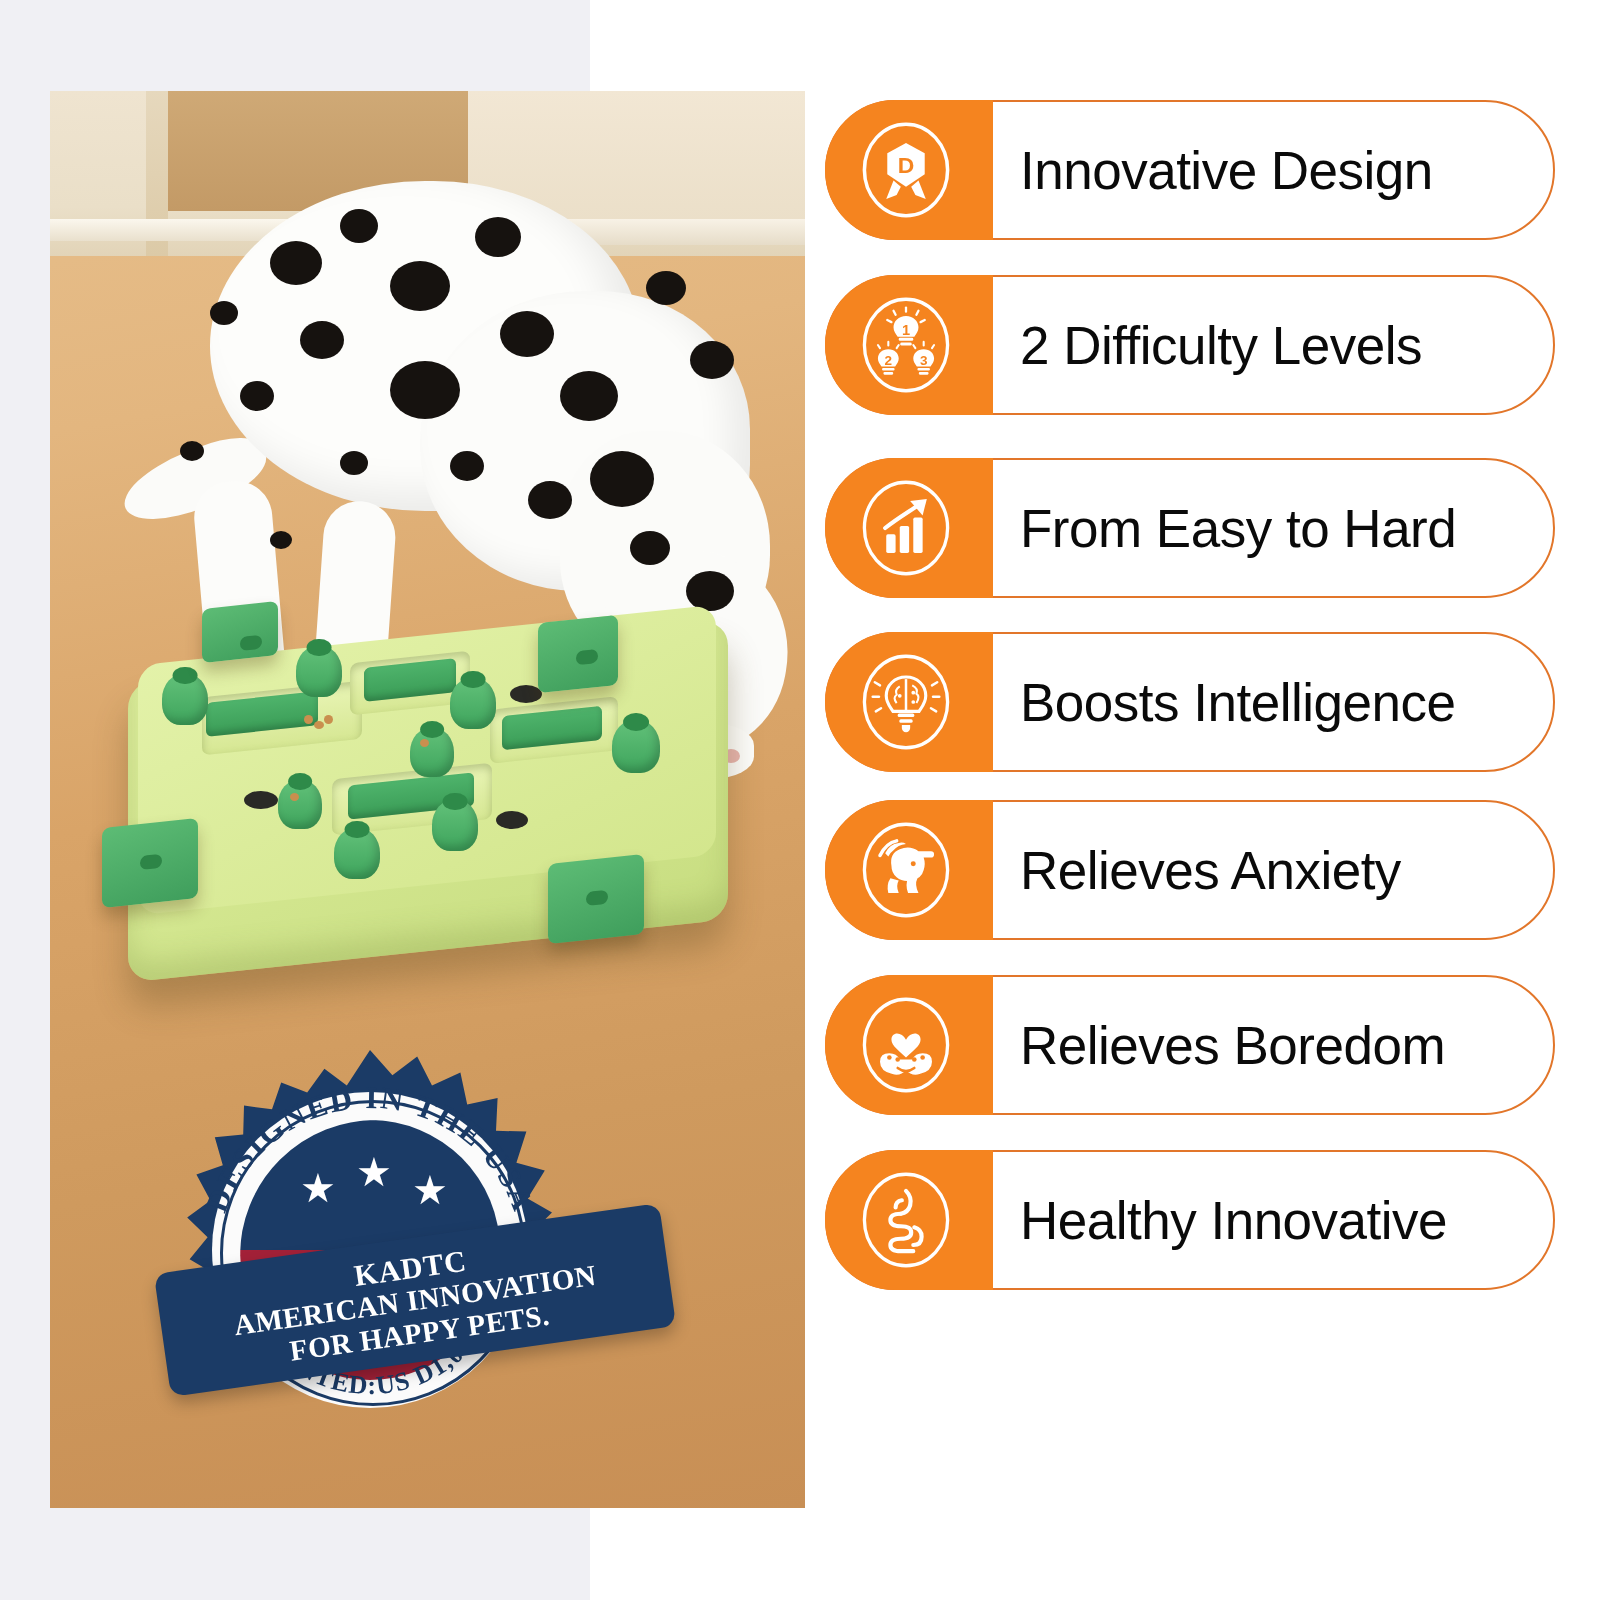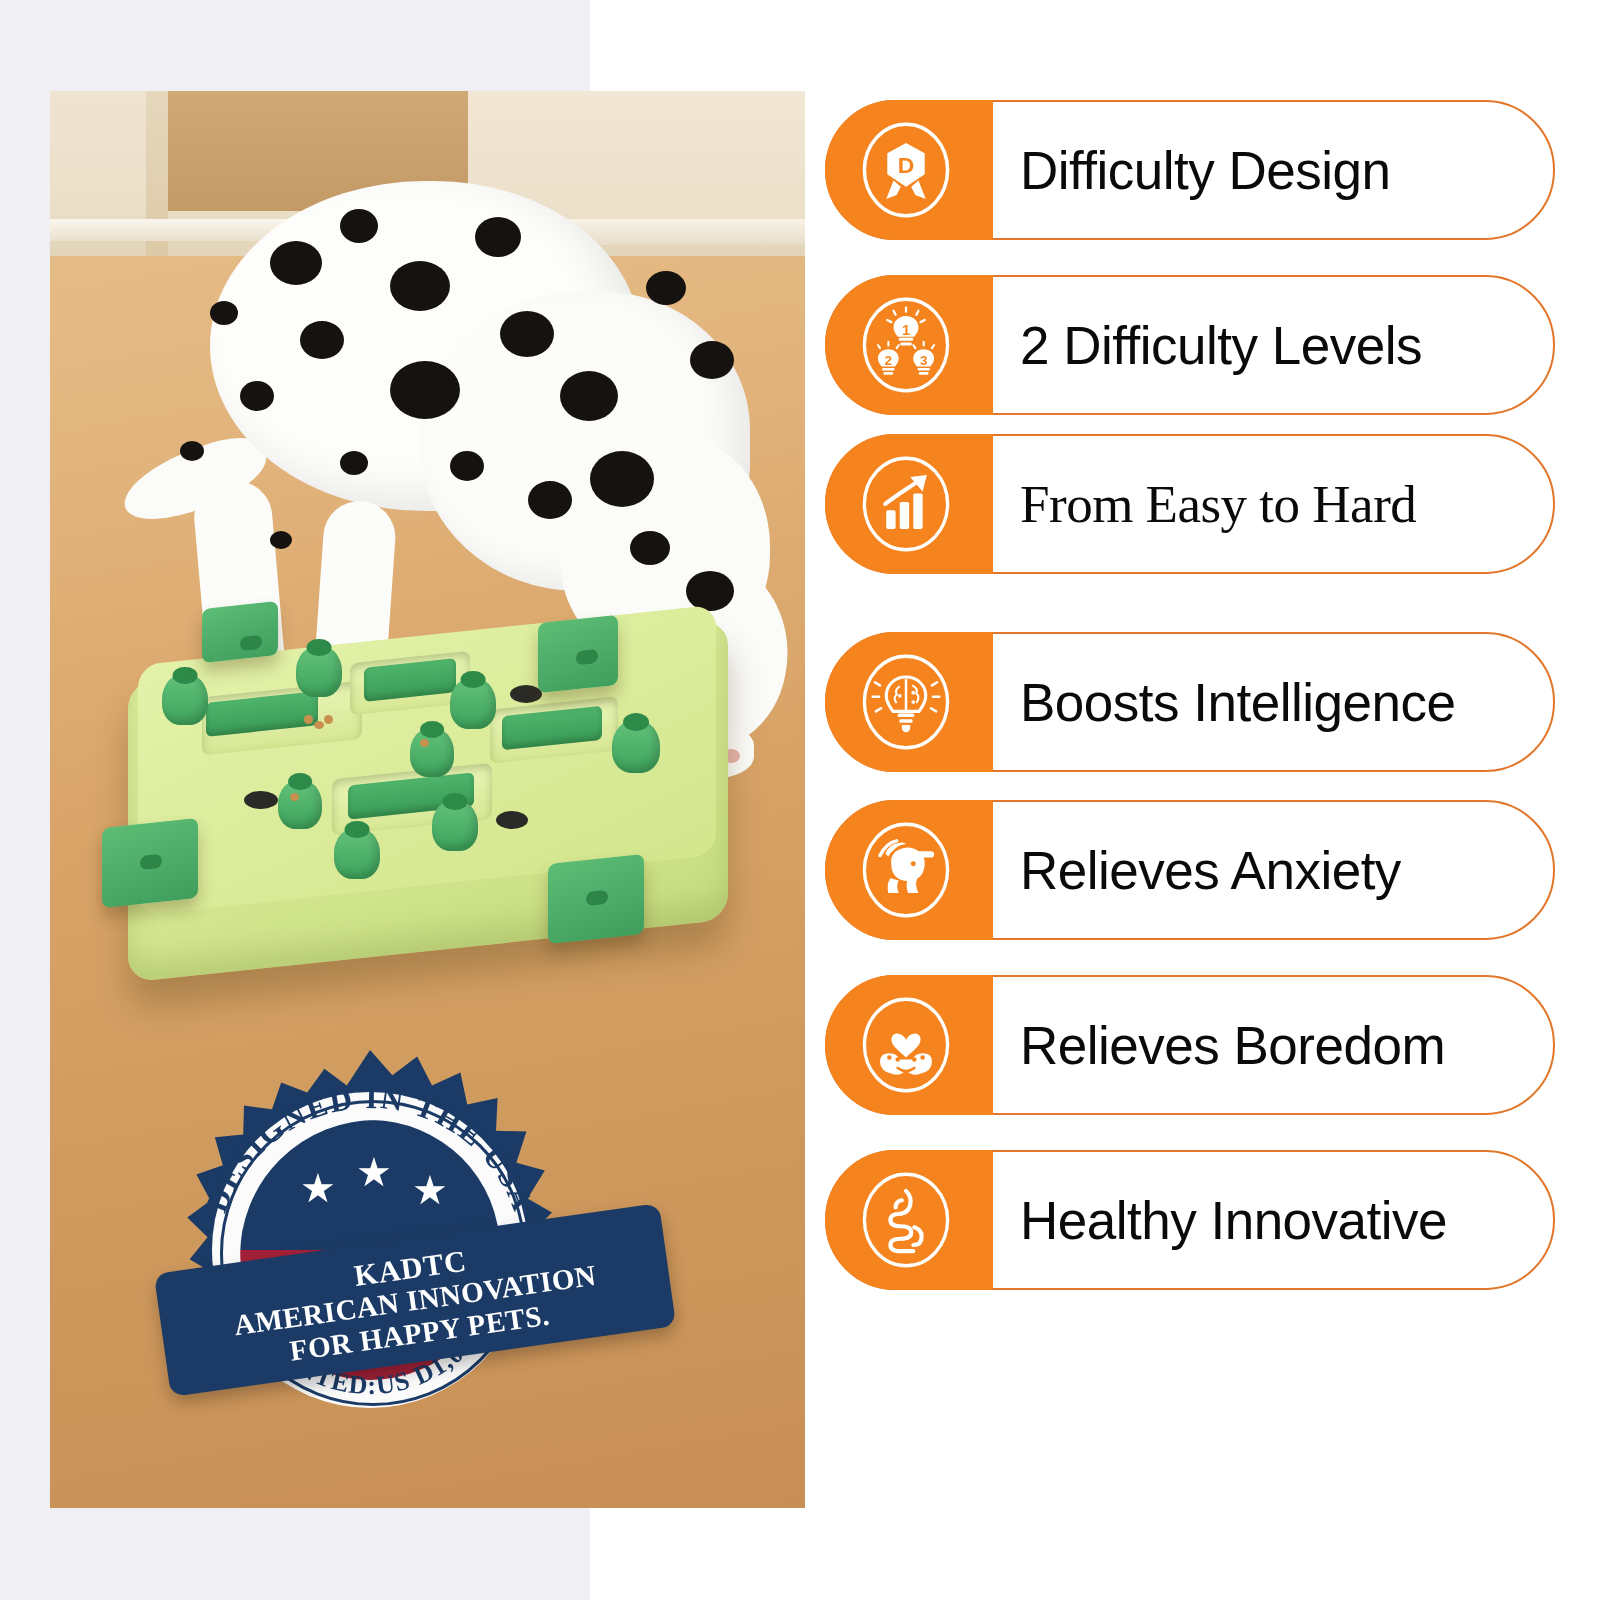--- a/index.html
+++ b/index.html
@@ -396,21 +396,21 @@
       <div class="pill-orange"></div>
       <div class="icon-wrap">
         <svg width="104" height="104" viewBox="0 0 100 100">
           <ellipse cx="50" cy="50" rx="40" ry="44" fill="none" stroke="#fff" stroke-width="3.4"></ellipse>
           <path d="M50 24 L68 34 L68 54 L50 66 L32 54 L32 34 Z" fill="#fff"></path>
           <text x="50" y="53" font-family="Liberation Sans, sans-serif" font-size="22" font-weight="bold" fill="#F5841F" text-anchor="middle">D</text>
           <path d="M38 60 L31 78 L41 74 L45 66 Z" fill="#fff"></path>
           <path d="M62 60 L69 78 L59 74 L55 66 Z" fill="#fff"></path>
         </svg>
       </div>
-      <div class="pill-label">Difficulty Design</div>
+      <div class="pill-label">Innovative Design</div>
     </div>
 
     <div class="pill" style="top:175px;">
       <div class="pill-frame"></div>
       <div class="pill-orange"></div>
       <div class="icon-wrap">
         <svg width="104" height="104" viewBox="0 0 100 100">
           <ellipse cx="50" cy="50" rx="40" ry="44" fill="none" stroke="#fff" stroke-width="3.2"></ellipse>
           <g fill="#fff">
             <path d="M50 22c-7 0-12 5-12 11 0 4 2 6 4 9h16c2-3 4-5 4-9 0-6-5-11-12-11z"></path>
@@ -445,21 +445,21 @@
               <line x1="57" y1="50" x2="59" y2="53"></line>
               <line x1="77" y1="50" x2="75" y2="53"></line>
             </g>
             <text x="67" y="69" font-family="Liberation Sans, sans-serif" font-size="13" font-weight="bold" fill="#F5841F" text-anchor="middle">3</text>
           </g>
         </svg>
       </div>
       <div class="pill-label">2 Difficulty Levels</div>
     </div>
 
-    <div class="pill" style="top:334px;font-family:Liberation Serif, serif;">
+    <div class="pill" style="top:358px;">
       <div class="pill-frame"></div>
       <div class="pill-orange"></div>
       <div class="icon-wrap">
         <svg width="104" height="104" viewBox="0 0 100 100">
           <ellipse cx="50" cy="50" rx="40" ry="44" fill="none" stroke="#fff" stroke-width="3.2"></ellipse>
           <g fill="#fff">
             <rect x="31" y="56" width="9" height="18" rx="1.6"></rect>
             <rect x="44" y="48" width="9" height="26" rx="1.6"></rect>
             <rect x="57" y="40" width="9" height="34" rx="1.6"></rect>
           </g>

